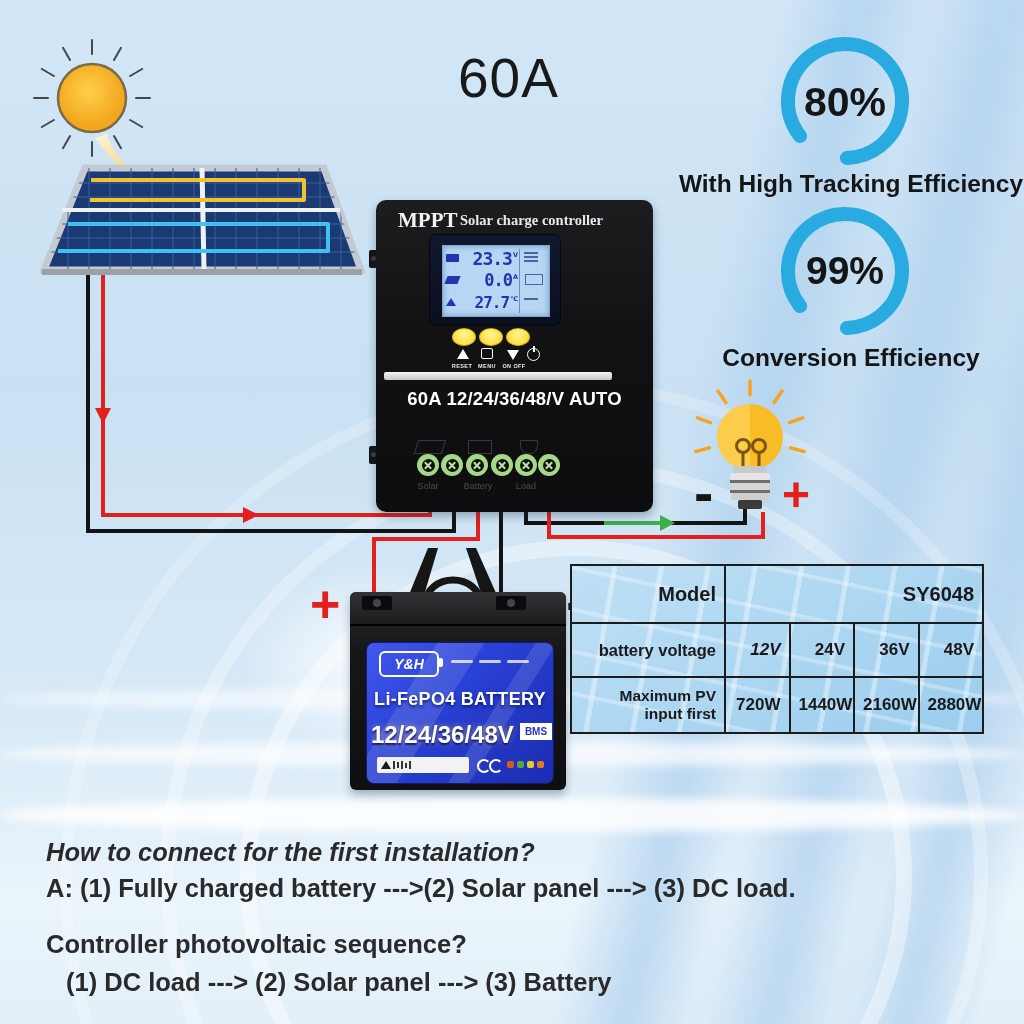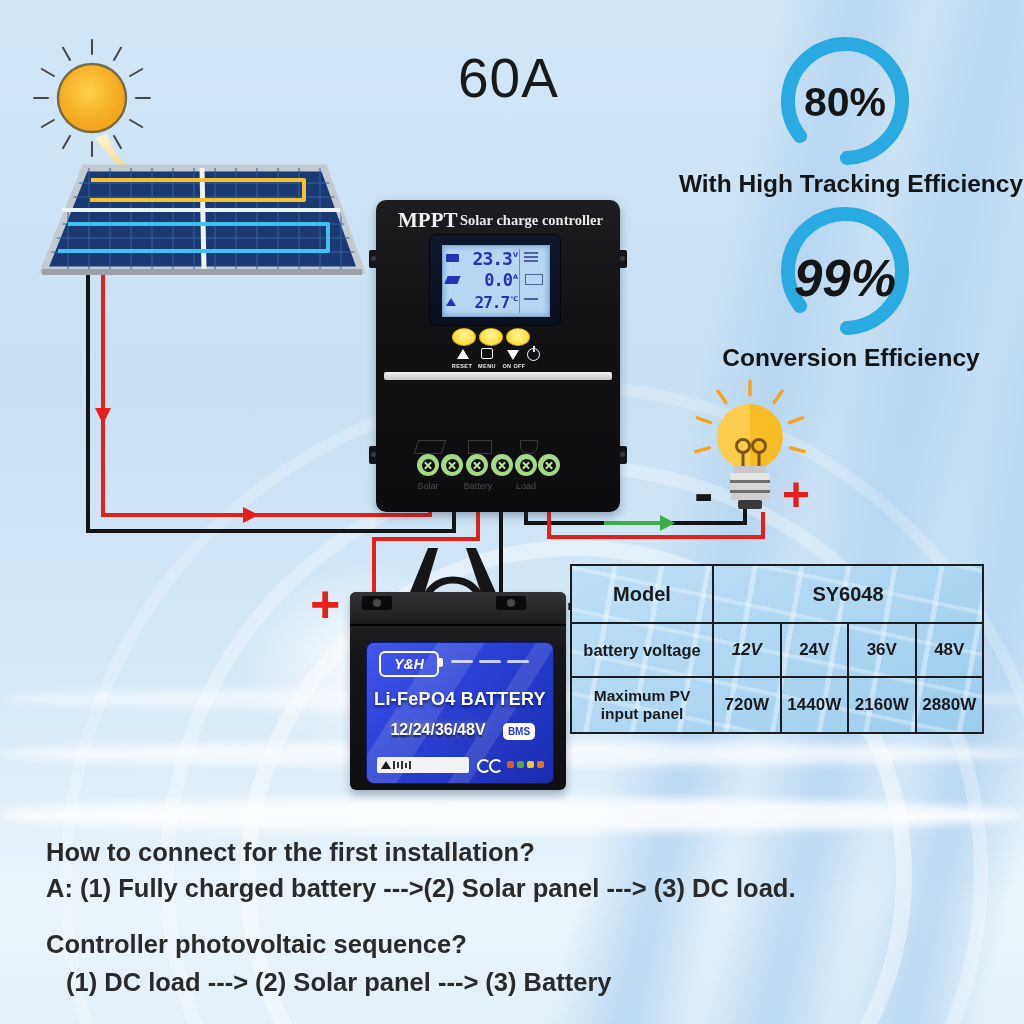--- a/index.html
+++ b/index.html
@@ -9,21 +9,21 @@
   .abs{position:absolute;}
   i.w{position:absolute;display:block;}
   .tri{position:absolute;width:0;height:0;}
   .ring-label{position:absolute;text-align:center;font-weight:bold;color:#151515;}
   .instr{position:absolute;font-weight:bold;color:#2a2a2a;font-size:25.5px;white-space:nowrap;}
   
   .arc{position:absolute;border-radius:50%;background:transparent;}
   .band{position:absolute;background:linear-gradient(90deg,rgba(255,255,255,0),rgba(173,208,238,.65) 45%,rgba(173,208,238,.65) 55%,rgba(255,255,255,0));}
   .hband{position:absolute;left:0;width:1024px;background:rgba(255,255,255,.55);filter:blur(5px);border-radius:50%;}
   
-  .ctrl{position:absolute;left:376px;top:200px;width:244px;height:312px;background:linear-gradient(180deg,#1d1d1f,#121214 40%,#0d0d0f);border-radius:10px;box-shadow:0 4px 10px rgba(20,40,70,.35);}
+  .ctrl{position:absolute;left:376px;top:200px;width:244px;height:312px;background:linear-gradient(180deg,#1d1d1f,#121214 40%,#0d0d0f);border-radius:10px;box-shadow:0 4px 10px rgba(20,40,70,.35);padding-left:33px;}
   .ctrl-ear{position:absolute;width:9px;height:18px;background:#141416;border-radius:2px;}
   .ctrl-ear::after{content:"";position:absolute;left:2px;top:6px;width:5px;height:5px;border-radius:50%;background:#3c3c40;}
   .lcd-bezel{position:absolute;left:53px;top:34px;width:130px;height:90px;background:linear-gradient(180deg,#10182c,#0a0f1e);border-radius:7px;border:1px solid #05070d;}
   .lcd{position:absolute;left:12px;top:10px;width:106px;height:70px;background:#b6d7f3;border:1px solid #7fa6cc;box-shadow:inset 0 0 6px rgba(30,60,140,.4);}
   .lcd-div{position:absolute;left:76px;top:3px;width:1px;height:64px;background:#6e8fc5;}
   .lcd-row{position:absolute;left:3px;width:72px;height:20px;display:flex;align-items:center;}
   .digits{font-family:"DejaVu Sans Mono",monospace;font-weight:bold;color:#2433b0;letter-spacing:-1px;flex:1;text-align:right;}
   .unit{font-size:6.5px;color:#2433b0;font-weight:bold;margin-left:1px;align-self:flex-start;padding-top:3px;font-family:"DejaVu Sans",sans-serif;}
   .mini-bar{width:14px;height:2px;background:#51619e;margin:2px 0;}
   .mini-box{width:16px;height:9px;border:1px solid #51619e;}
@@ -41,34 +41,34 @@
   .bat-case{position:absolute;left:350px;top:592px;width:216px;height:198px;border-radius:6px;background:linear-gradient(180deg,#2b2b2d,#161618 30%,#0f0f11);box-shadow:0 5px 8px rgba(20,40,70,.3);}
   .bat-lid{position:absolute;left:350px;top:592px;width:216px;height:32px;border-radius:6px 6px 0 0;background:linear-gradient(180deg,#333336,#1c1c1e);border-bottom:2px solid #000;}
   .post{position:absolute;top:596px;width:30px;height:14px;background:#0b0b0d;border-radius:2px;}
   .post::after{content:"";position:absolute;left:11px;top:3px;width:8px;height:8px;border-radius:50%;background:#45454a;}
   .bat-label{position:absolute;left:366px;top:642px;width:186px;height:140px;border-radius:8px;overflow:hidden;background:linear-gradient(135deg,#4257ee 0%,#2941d6 40%,#1b2cb0 100%);border:1px solid #101d74;}
   .streak{position:absolute;width:40px;height:220px;background:rgba(255,255,255,.12);transform:rotate(32deg);}
   .yh-logo{position:absolute;left:12px;top:8px;width:56px;height:22px;border:2.5px solid #fff;border-radius:6px;color:#fff;font-weight:bold;font-style:italic;font-size:14px;display:flex;align-items:center;justify-content:center;}
   .yh-logo::after{content:"";position:absolute;right:-6px;top:5px;width:4px;height:9px;background:#fff;border-radius:0 2px 2px 0;}
   .tagbar{position:absolute;top:17px;width:22px;height:3px;background:rgba(255,255,255,.75);border-radius:2px;}
   .bat-type{position:absolute;left:0;top:46px;width:100%;text-align:center;color:#fff;font-weight:bold;font-size:18px;letter-spacing:.3px;text-shadow:0 2px 3px rgba(8,16,96,.8);}
-  .bat-volt{position:absolute;left:4px;top:78px;width:134px;text-align:center;color:#fdfdfd;font-weight:bold;font-size:16px;text-shadow:0 2px 2px rgba(8,16,96,.9),0 0 6px rgba(255,230,120,.5);}
-  .bms{position:absolute;left:136px;top:80px;width:32px;height:17px;background:#fff;border-radius:5px;color:#2336c9;font-size:10px;font-weight:bold;display:flex;align-items:center;justify-content:center;}
+  .bat-volt{position:absolute;left:4px;top:78px;width:134px;text-align:center;color:#fdfdfd;font-weight:bold;font-size:24px;text-shadow:0 2px 2px rgba(8,16,96,.9),0 0 6px rgba(255,230,120,.5);}
+  .bms{position:absolute;left:153px;top:80px;width:32px;height:17px;background:#fff;border-radius:0;color:#2336c9;font-size:10px;font-weight:bold;display:flex;align-items:center;justify-content:center;}
   .warn{position:absolute;left:10px;top:114px;width:92px;height:16px;background:#f2f2f2;border-radius:2px;display:flex;align-items:center;gap:2px;padding-left:4px;box-sizing:border-box;}
   .warn-tri{width:0;height:0;border-left:5px solid transparent;border-right:5px solid transparent;border-bottom:8px solid #1a1a1a;}
   .bc{width:2px;height:8px;background:#333;}
   .cmark{position:absolute;top:116px;width:10px;height:10px;border:2px solid #fff;border-radius:50%;border-right-color:transparent;}
   .dot{position:absolute;top:118px;width:7px;height:7px;border-radius:2px;}
   .sign{position:absolute;font-weight:bold;line-height:1;}
   
   table.spec{position:absolute;left:570px;top:564px;width:414px;border-collapse:collapse;table-layout:fixed;
      background:repeating-linear-gradient(100deg,rgba(255,255,255,0) 0 40px,rgba(255,255,255,.38) 42px 46px),
                 repeating-linear-gradient(12deg,rgba(255,255,255,0) 0 36px,rgba(255,255,255,.3) 38px 41px),
                 linear-gradient(150deg,#bfe0f5,#9bcdee);}
-  table.spec td{border:2.5px solid #1c1c1c;text-align:center;color:#1a1a1a;font-weight:bold;padding:0 2px;}
+  table.spec td{border:2.5px solid #1c1c1c;text-align:right;color:#1a1a1a;font-weight:bold;padding:0 8px;}
   .rh{font-size:20px;} .rv{font-size:17px;} .rl{font-size:14.5px;line-height:1.15;}
 </style>
 </head>
 <body>
 
 <div class="scene">
 
   <div class="band" style="left:660px;top:-80px;width:150px;height:1250px;transform:rotate(13deg);"></div>
   <div class="band" style="left:800px;top:-80px;width:160px;height:1250px;transform:rotate(13deg);"></div>
   <div class="band" style="left:940px;top:-80px;width:150px;height:1250px;transform:rotate(13deg);"></div>
@@ -160,21 +160,21 @@
 
   <svg class="abs" style="left:770px;top:26px;" width="150" height="150" viewBox="0 0 150 150">
     <circle cx="75" cy="75" r="57" fill="none" stroke="#29abe2" stroke-width="14" stroke-linecap="round" stroke-dasharray="304 55" transform="rotate(142 75 75)"></circle>
   </svg>
   <div class="ring-label" style="left:770px;top:79px;width:150px;font-size:41px;">80%</div>
   <div class="ring-label" style="left:656px;top:170px;width:390px;font-size:24.5px;">With High Tracking Efficiency</div>
 
   <svg class="abs" style="left:770px;top:196px;" width="150" height="150" viewBox="0 0 150 150">
     <circle cx="75" cy="75" r="57" fill="none" stroke="#29abe2" stroke-width="14" stroke-linecap="round" stroke-dasharray="304 55" transform="rotate(142 75 75)"></circle>
   </svg>
-  <div class="ring-label" style="left:770px;top:249px;width:150px;font-size:51px;font-style:italic;">99%</div>
+  <div class="ring-label" style="left:770px;top:249px;width:150px;font-size:39px;">99%</div>
   <div class="ring-label" style="left:676px;top:344px;width:350px;font-size:24.5px;">Conversion Efficiency</div>
 
   <div class="ctrl-ear" style="left:369px;top:250px;"></div>
   <div class="ctrl-ear" style="left:618px;top:250px;"></div>
   <div class="ctrl-ear" style="left:369px;top:446px;"></div>
   <div class="ctrl-ear" style="left:618px;top:446px;"></div>
 
   <div class="ctrl">
     <span class="abs" style="left:22px;top:8px;font-family:'Liberation Serif',serif;font-weight:bold;font-size:21px;color:#f2f2f2;">MPPT</span>
     <span class="abs" style="left:84px;top:12px;font-family:'Liberation Serif',serif;font-weight:bold;font-size:14.5px;color:#e9e9e9;">Solar charge controller</span>
@@ -215,20 +215,21 @@
     <span class="abs" style="left:105px;top:148px;width:10px;height:9px;border:1.5px solid #fff;border-radius:2px;"></span>
     <span class="abs" style="left:131px;top:150px;width:0;height:0;border-left:6px solid transparent;border-right:6px solid transparent;border-top:10px solid #fff;"></span>
     <span class="abs" style="left:151px;top:148px;width:11px;height:11px;border:1.5px solid #fff;border-radius:50%;"></span>
     <span class="abs" style="left:157px;top:146px;width:2px;height:6px;background:#fff;"></span>
 
     <span class="klabel" style="left:70px;width:32px;">RESET</span>
     <span class="klabel" style="left:98px;width:26px;">MENU</span>
     <span class="klabel" style="left:122px;width:32px;">ON OFF</span>
 
     <div class="stripe"></div>
+    <div class="rating">60A 12/24/36/48/V AUTO</div>
 
     <span class="gicon" style="left:40px;width:26px;height:12px;transform:skewX(-18deg);"></span>
     <span class="gicon" style="left:92px;width:22px;height:12px;"></span>
     <span class="gicon" style="left:144px;width:16px;height:12px;border-radius:0 0 8px 8px;"></span>
 
     <span class="term" style="left:41px;">
         <b></b>
       </span>
     <span class="term" style="left:65px;">
         <b></b>
@@ -328,27 +329,27 @@
       <td class="rh" colspan="4">SY6048</td>
     </tr>
     <tr style="height:54px;">
       <td class="rv" style="font-size:16.5px;">battery voltage</td>
       <td class="rv" style="width:72px;font-style:italic;">12V</td>
       <td class="rv" style="width:70px;">24V</td>
       <td class="rv" style="width:70px;">36V</td>
       <td class="rv" style="width:66px;">48V</td>
     </tr>
     <tr style="height:56px;">
-      <td class="rl" style="font-size:15.5px;">Maximum PV input panel</td>
+      <td class="rl" style="font-size:15.5px;">Maximum PV input first</td>
       <td class="rv">720W</td>
       <td class="rv">1440W</td>
       <td class="rv">2160W</td>
       <td class="rv">2880W</td>
     </tr>
   </tbody>
     </table>
 
-  <div class="instr" style="left:46px;top:838px;">How to connect for the first installation?</div>
+  <div class="instr" style="left:46px;top:838px;font-style:italic;">How to connect for the first installation?</div>
   <div class="instr" style="left:46px;top:874px;">A: (1) Fully charged battery ---&gt;(2) Solar panel ---&gt; (3) DC load.</div>
   <div class="instr" style="left:46px;top:930px;">Controller photovoltaic sequence?</div>
   <div class="instr" style="left:66px;top:968px;">(1) DC load ---&gt; (2) Solar panel ---&gt; (3) Battery</div>
 
 </div>
 
 </body></html>

